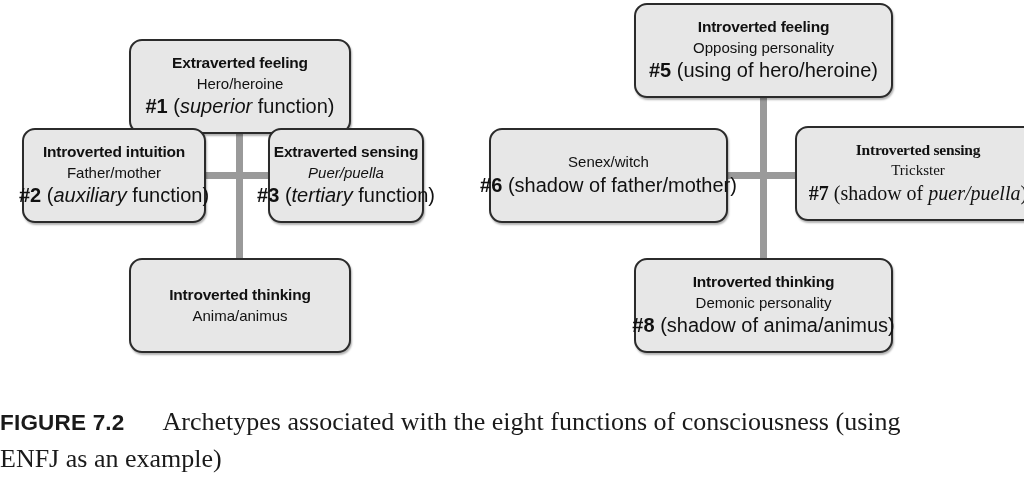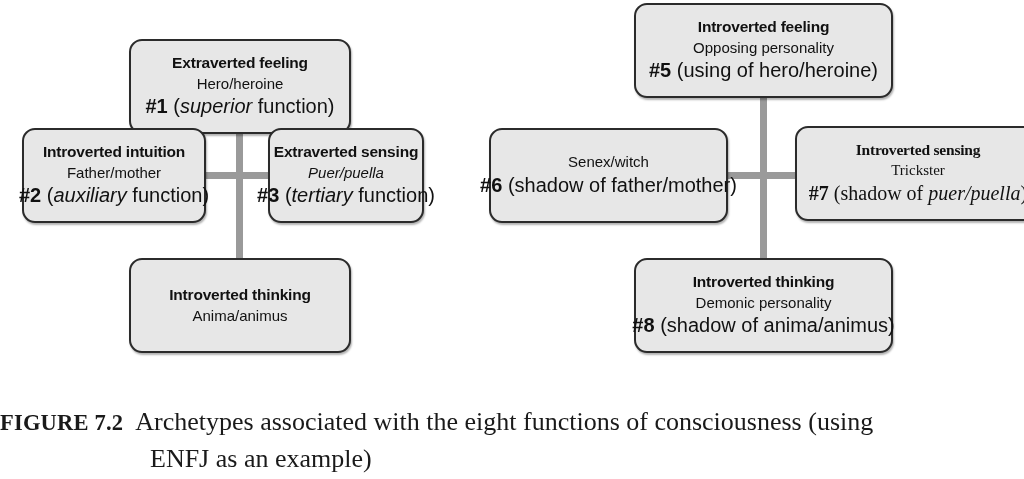--- a/index.html
+++ b/index.html
@@ -90,34 +90,33 @@
     position: absolute;
     left: 0;
     top: 404px;
     width: 1024px;
     font-family: "Liberation Serif", serif;
     font-size: 26px;
     color: #1a1a1a;
     line-height: 1.42;
   }
   #caption .fig-label {
-    font-family: Liberation Serif, serif;
+    font-family: Liberation Sans, sans-serif;
     font-weight: bold;
     font-size: 22.5px;
     letter-spacing: 0.2px;
   }
   #caption .cap-line1 {
     display: block;
     white-space: nowrap;
   }
   #caption .cap-line2 {
     display: block;
-    padding-left: 150px;
   }
-  #caption .cap-text { margin-left: 12px; }
+  #caption .cap-text { margin-left: 38px; }
 </style>
 </head>
 <body>
 
 <div id="diagram">
 
   <div class="connector v" id="conn-left-v"></div>
   <div class="connector h" id="conn-left-h"></div>
 
   <div class="connector v" id="conn-right-v"></div>

